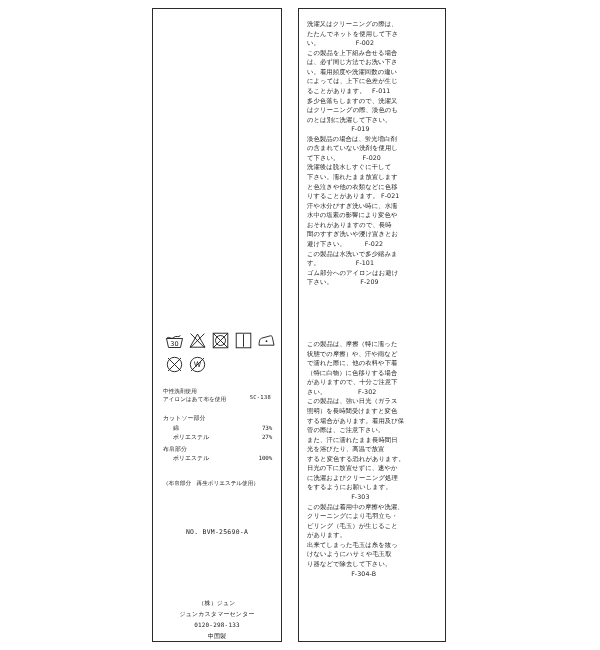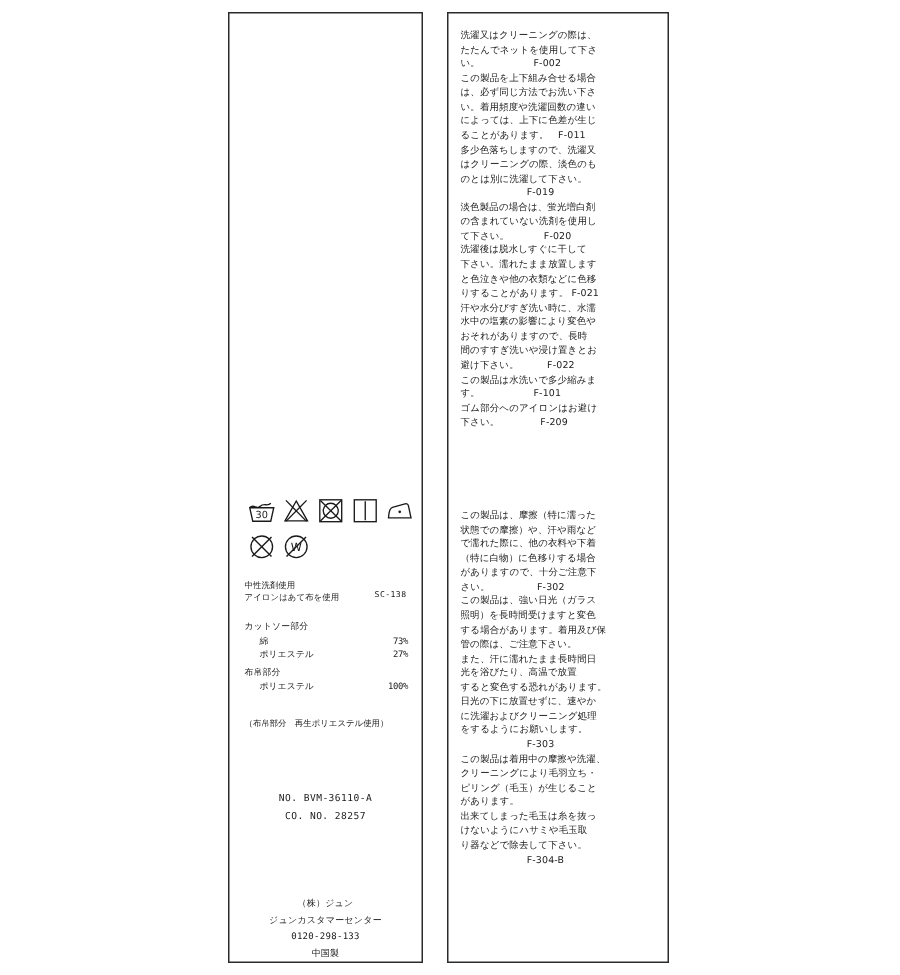--- a/index.html
+++ b/index.html
@@ -245,22 +245,21 @@
       <div class="comp-sub">布帛部分</div>
       <div class="comp-row">
         <span class="nm">ポリエステル</span>
         <span class="vl">100%</span>
       </div>
     </div>
 
     <div class="comp-note">（布帛部分　再生ポリエステル使用）</div>
 
     <div class="sizeblock">
-      <span class="codeline">NO. BVM-36110-A</span>
-      <span class="codeline">CO. NO.  28257</span>
+      <span class="codeline">NO. BVM-25690-A</span>
     </div>
 
     <div class="maker">
       <div>（株）ジュン</div>
       <div>ジュンカスタマーセンター</div>
       <div class="mono">0120-298-133</div>
       <div>中国製</div>
     </div>
   </div>
 

